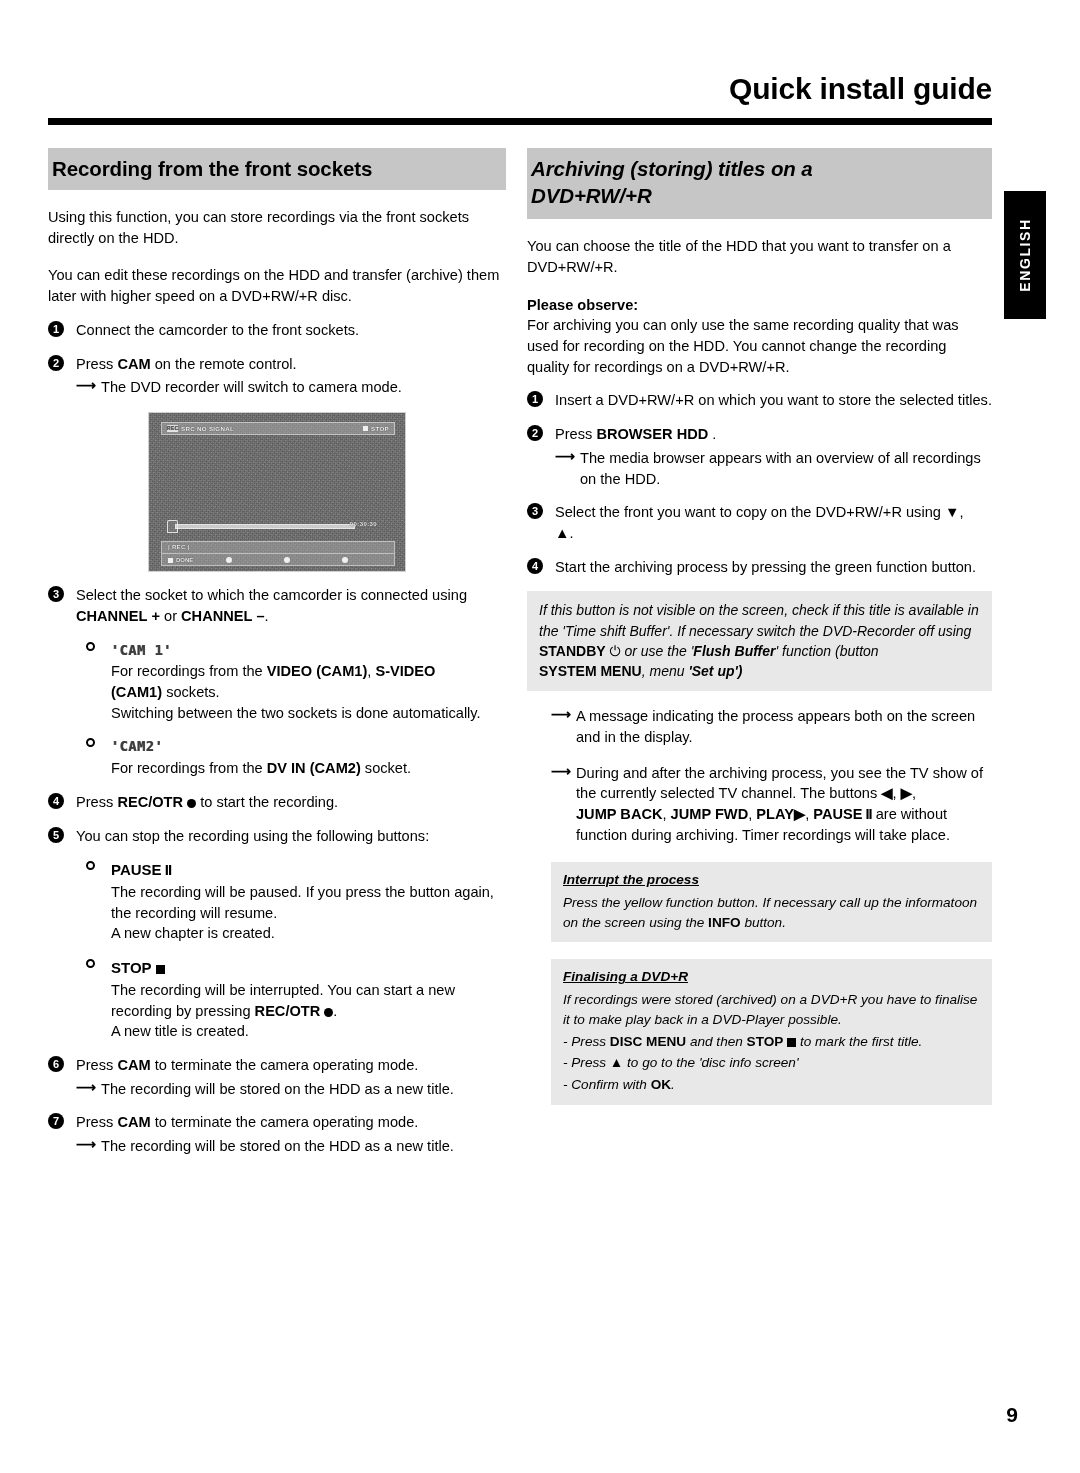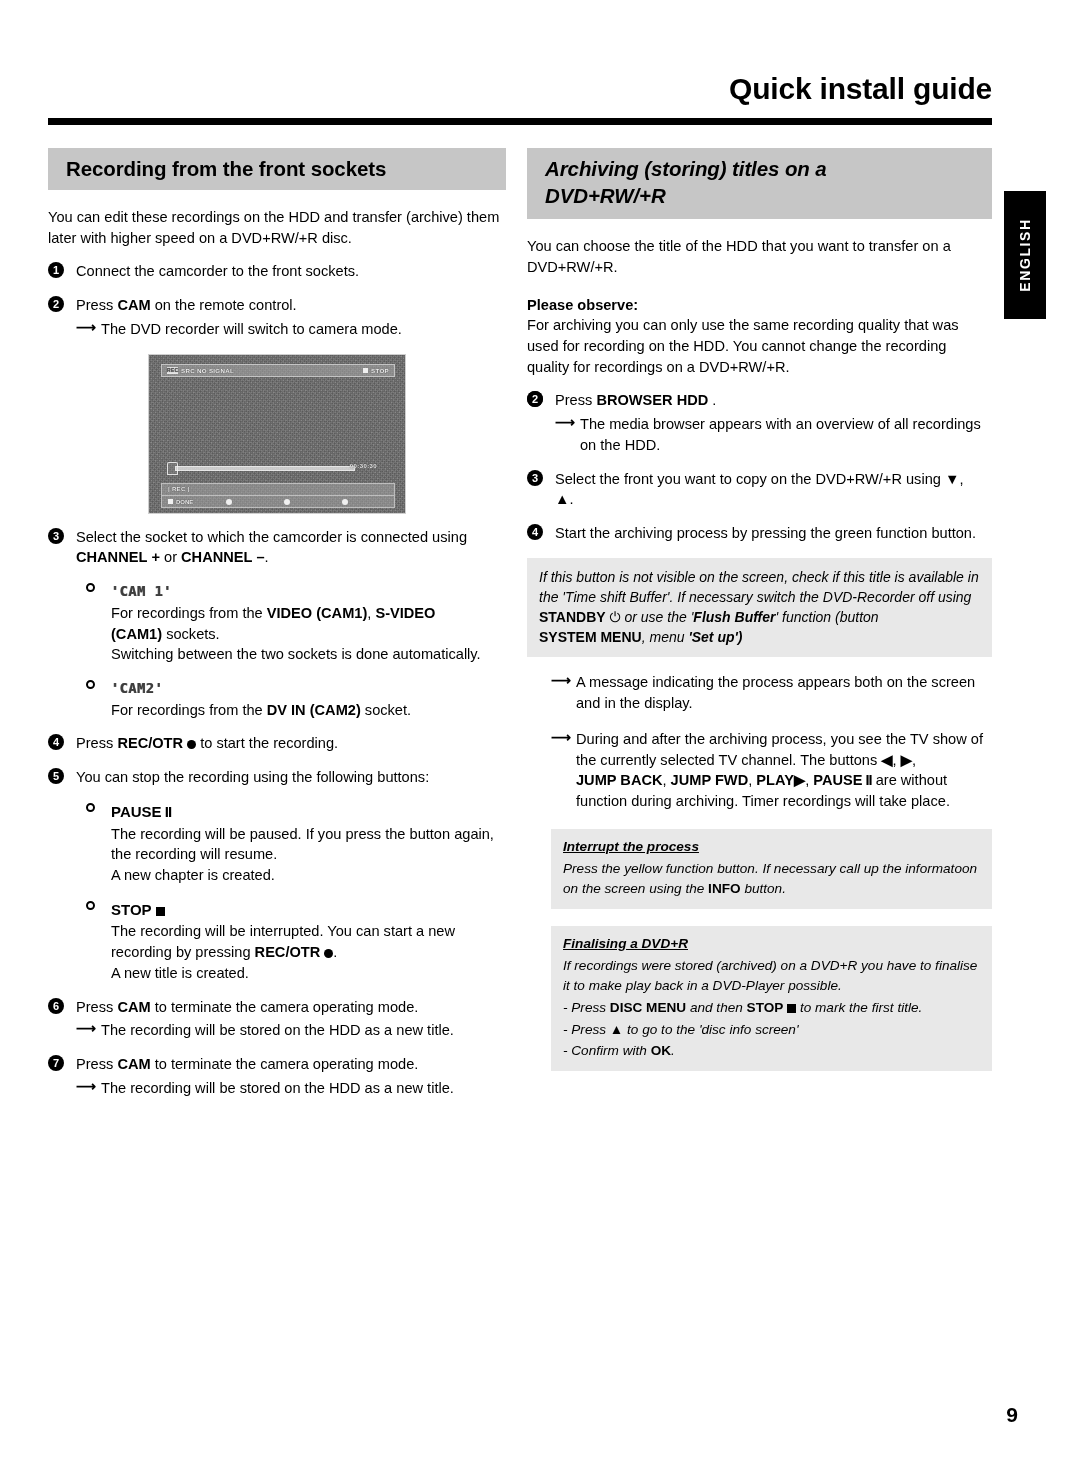--- a/index.html
+++ b/index.html
@@ -67,21 +67,21 @@
   
   .col {
     position: absolute;
     top: 148px;
   }
   .col-left  { left: 48px;  width: 458px; }
   .col-right { left: 527px; width: 465px; }
 
   .sec-head {
     background: #c6c6c6;
-    padding: 7px 0 8px 18px;
+    padding: 7px 0 8px 4px;
     font-size: 20.5px;
     font-weight: bold;
     line-height: 1.32;
     letter-spacing: -0.1px;
   }
   .sec-head.two-line { padding-bottom: 10px; font-style: italic; }
 
   p {
     margin: 0;
     font-size: 14.6px;
@@ -363,20 +363,21 @@
   <div class="header-rule"></div>
 
   <div class="lang-tab">
     <span class="lang-tab-label">ENGLISH</span>
   </div>
 
   <div class="col col-left">
 
     <div class="sec-head">Recording from the front sockets</div>
 
+    <p class="para">Using this function, you can store recordings via the front sockets directly on the HDD.</p>
     <p class="para">You can edit these recordings on the HDD and transfer (archive) them later with higher speed on a DVD+RW/+R disc.</p>
 
     <div class="step">
       <span class="step-num">1</span>
       <span>Connect the camcorder to the front sockets.</span>
     </div>
 
     <div class="step">
       <span class="step-num">2</span>
       <span>Press</span>
@@ -527,20 +528,21 @@
 
     <p class="para">You can choose the title of the HDD that you want to transfer on a DVD+RW/+R.</p>
 
     <p class="para">
       <b>Please observe:</b><br>
       <span>For archiving you can only use the same recording quality that was used for recording on the HDD. You cannot change the recording quality for recordings on a DVD+RW/+R.</span>
     </p>
 
     <div class="step">
       <span class="step-num">1</span>
+      <span>Insert a DVD+RW/+R on which you want to store the selected titles.</span>
     </div>
 
     <div class="step">
       <span class="step-num">2</span>
       <span>Press</span>
       <b>BROWSER HDD</b>
       <span>.</span>
       <div class="arrow-line">
         <span class="arrow-glyph">⟶</span>
         <span>The media browser appears with an overview of all recordings on the HDD.</span>

